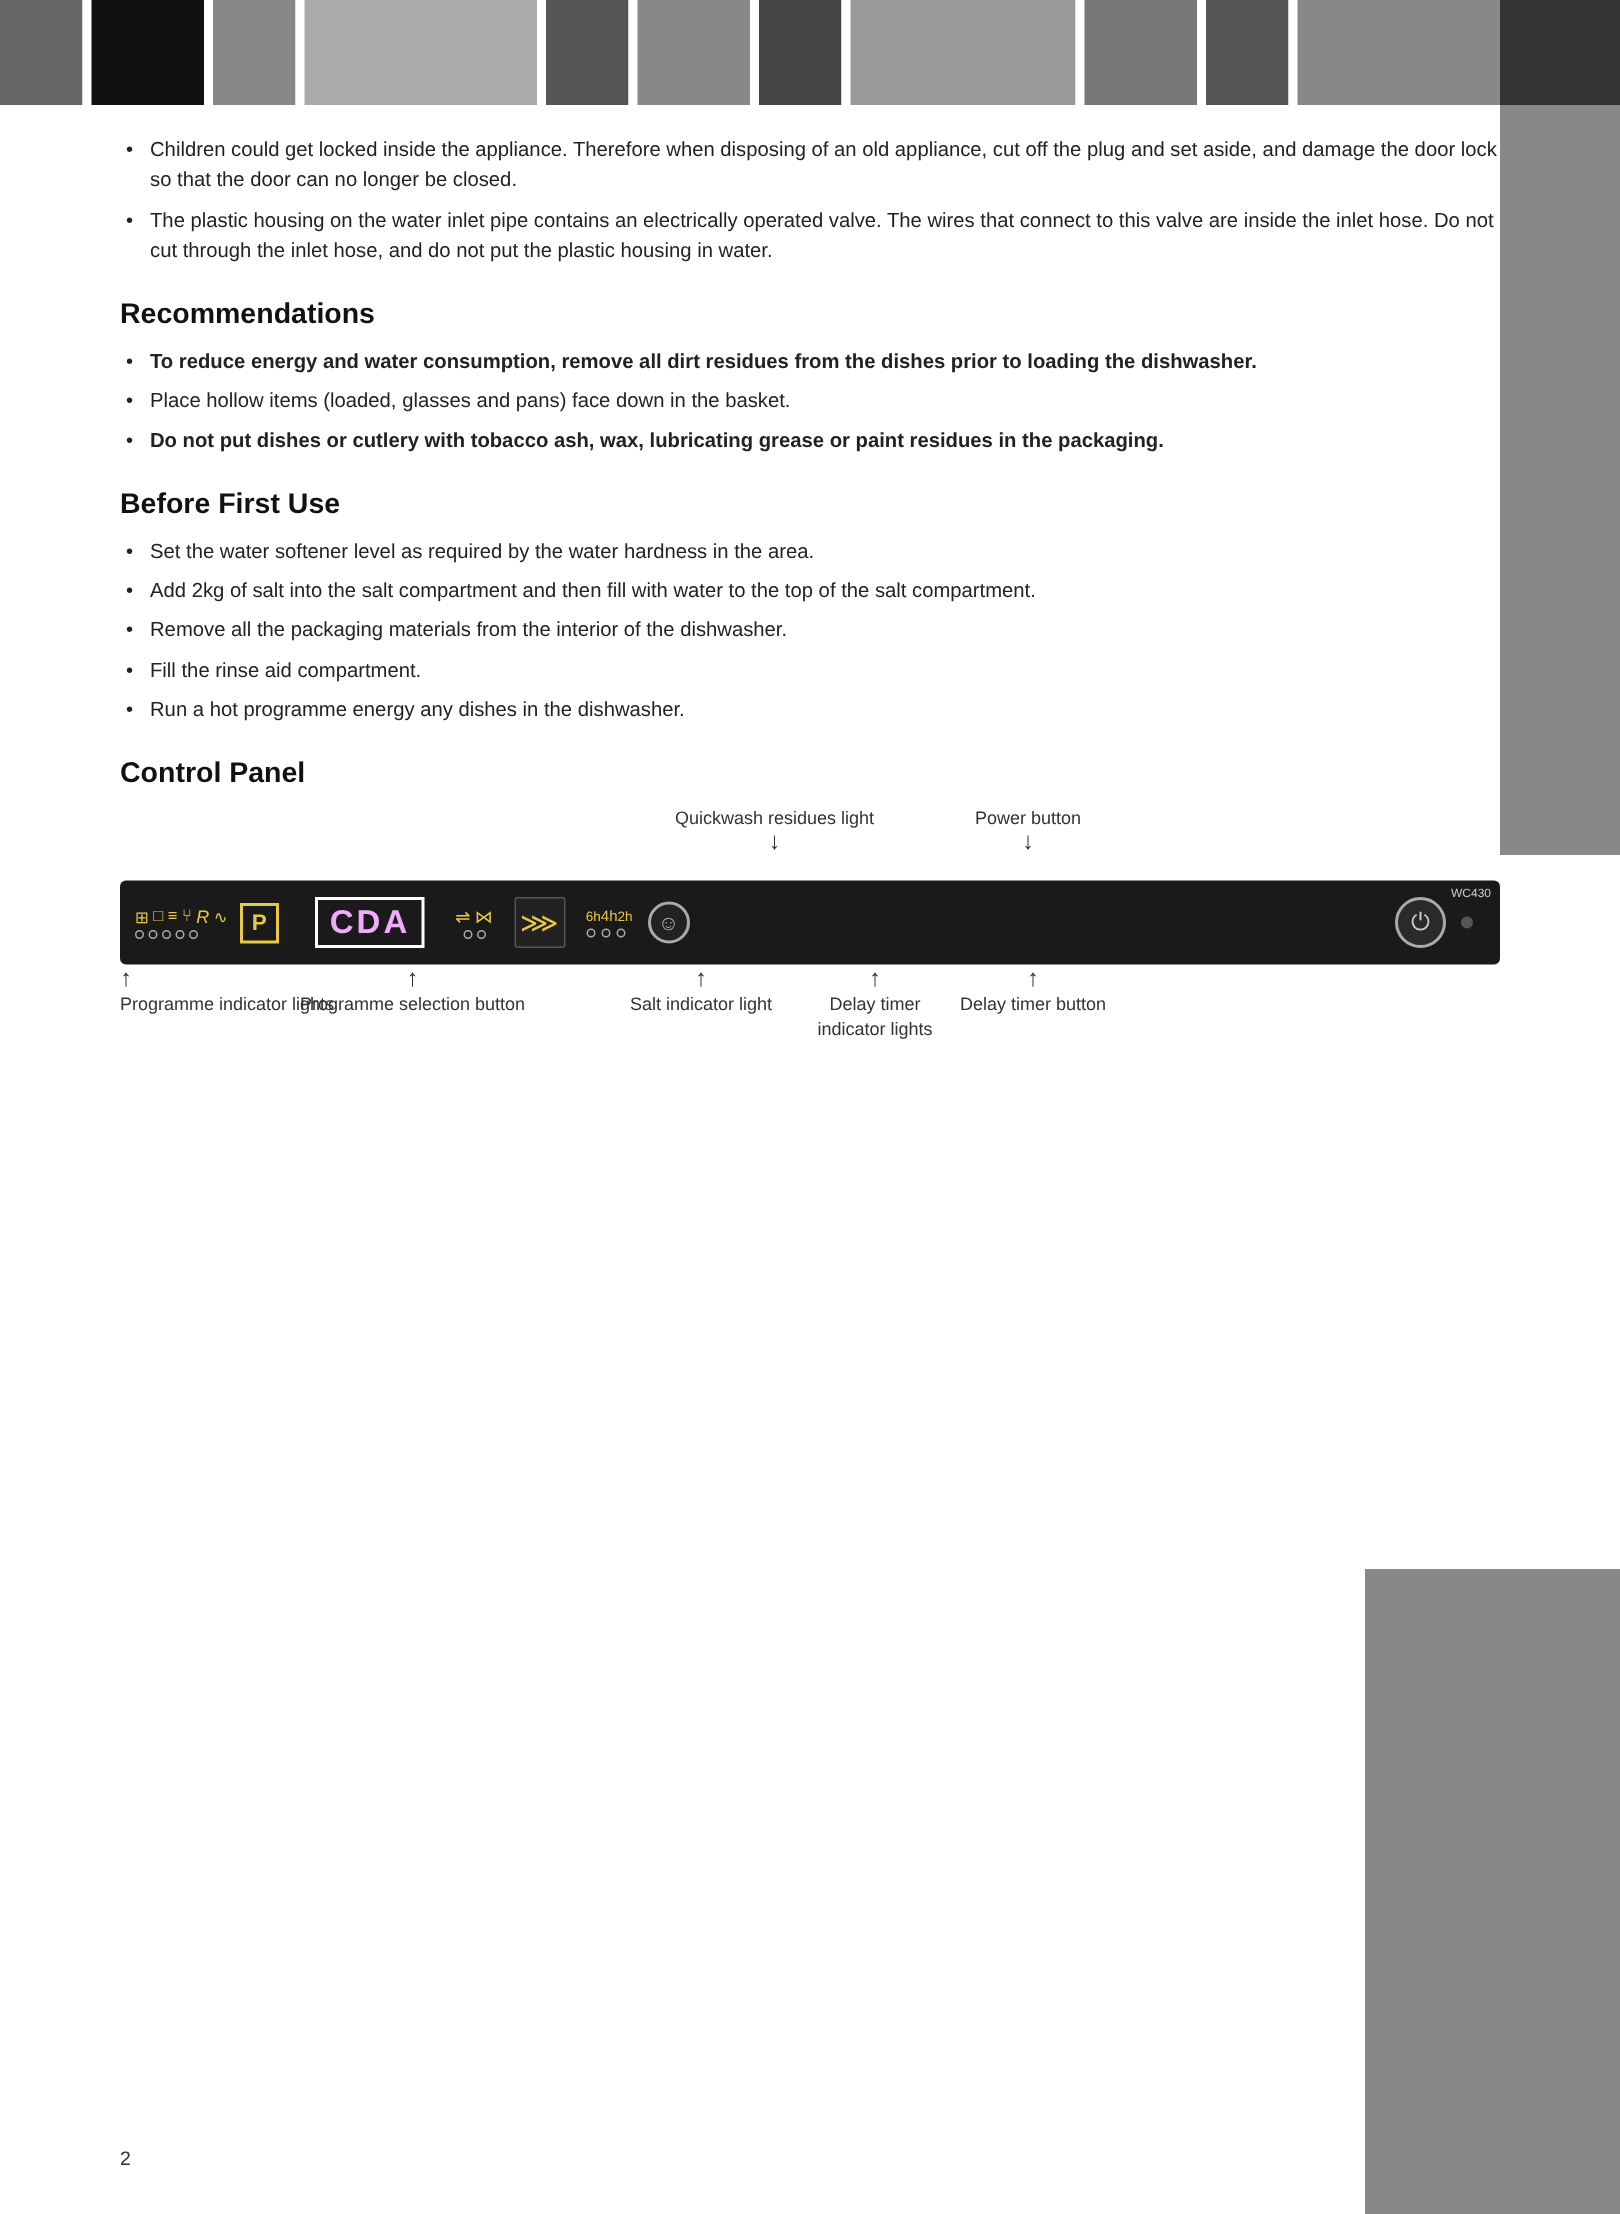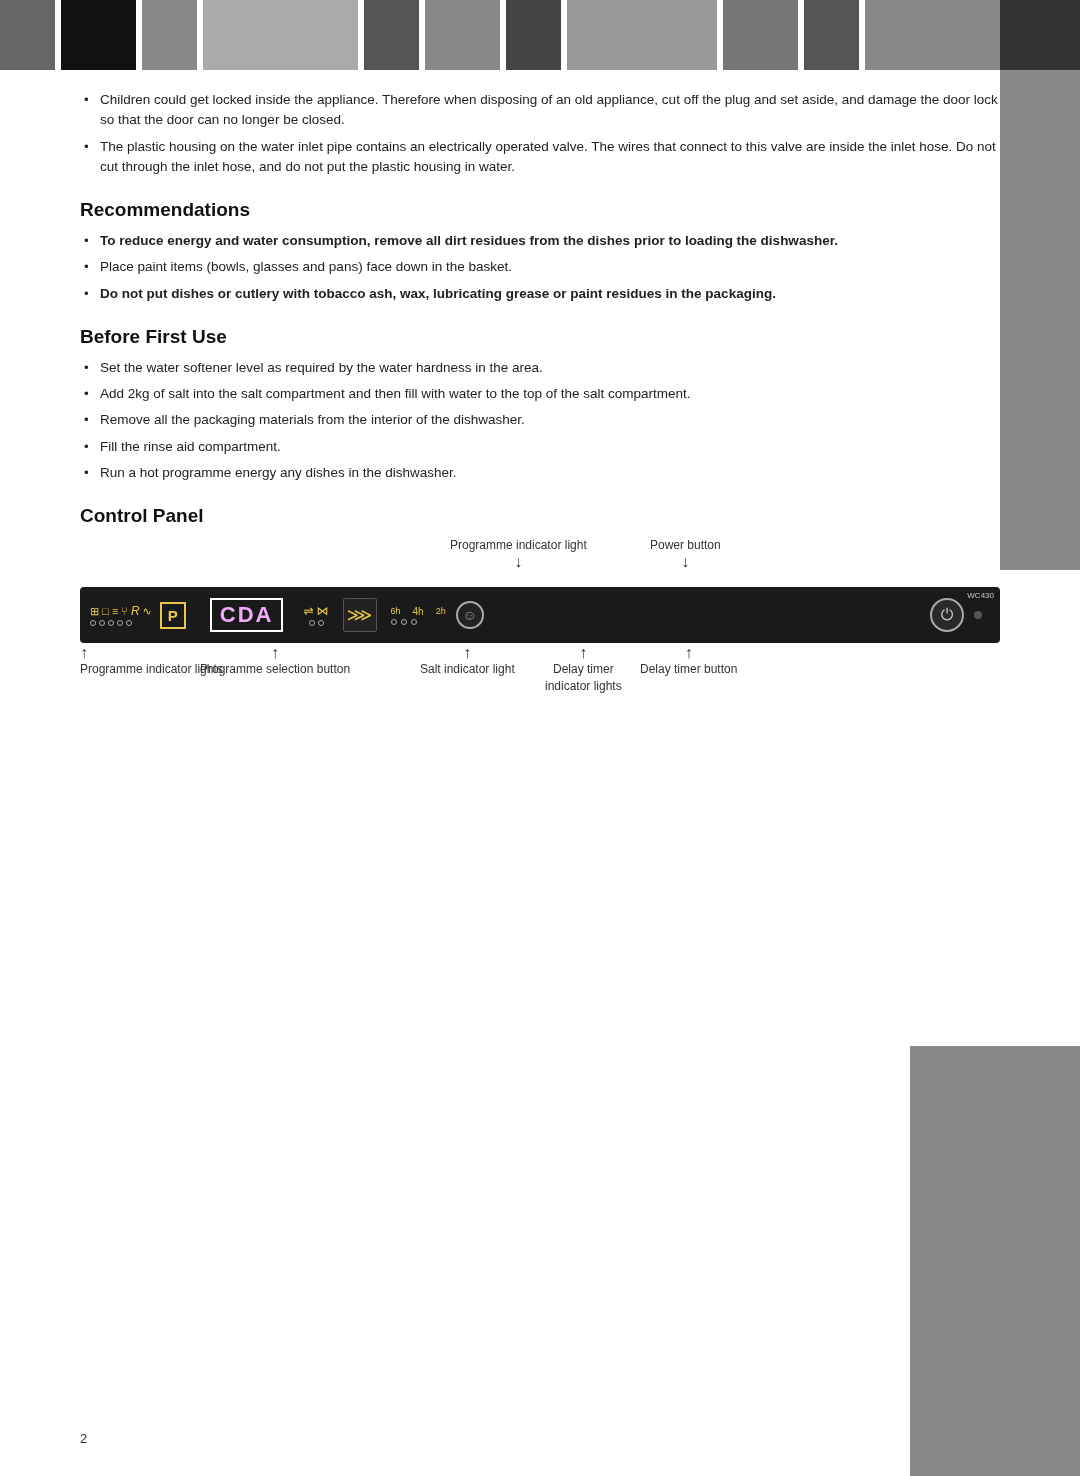--- a/index.html
+++ b/index.html
@@ -185,21 +185,21 @@
 
   <ul class="content-list">
     <li>Children could get locked inside the appliance. Therefore when disposing of an old appliance, cut off the plug and set aside, and damage the door lock so that the door can no longer be closed.</li>
     <li>The plastic housing on the water inlet pipe contains an electrically operated valve.  The wires that connect to this valve are inside the inlet hose. Do not cut through the inlet hose, and do not put the plastic housing in water.</li>
   </ul>
 
   <div>
     <h2 class="section-heading">Recommendations</h2>
     <ul class="content-list">
       <li><span class="bold">To reduce energy and water consumption, remove all dirt residues from the dishes prior to loading the dishwasher.</span></li>
-      <li>Place paint items (bowls, glasses and pans) face down in the basket.</li>
+      <li>Place hollow items (loaded, glasses and pans) face down in the basket.</li>
       <li><span class="bold">Do not put dishes or cutlery with tobacco ash, wax, lubricating grease or paint residues in the packaging.</span></li>
     </ul>
   </div>
 
   <div>
     <h2 class="section-heading">Before First Use</h2>
     <ul class="content-list">
       <li>Set the water softener level as required by the water hardness in the area.</li>
       <li>Add 2kg of salt into the salt compartment and then fill with water to the top of the salt compartment.</li>
       <li>Remove all the packaging materials from the interior of the dishwasher.</li>
@@ -209,21 +209,21 @@
   </div>
 
   <div class="control-panel-section">
     <h2 class="section-heading">Control Panel</h2>
 
     <div class="diagram-container">
 
       <div class="top-annotations">
 
         <div class="annotation-item" style="left:370px; top:0; text-align:center;">
-          <span>Programme indicator light</span>
+          <span>Quickwash residues light</span>
           <br>
           <span class="ann-arrow">↓</span>
         </div>
 
         <div class="annotation-item" style="left:570px; top:0; text-align:center;">
           <span>Power button</span>
           <br>
           <span class="ann-arrow">↓</span>
         </div>
       </div>
@@ -263,21 +263,21 @@
             <div class="prog-dot"></div>
             <div class="prog-dot"></div>
           </div>
         </div>
 
         <div style="background:#222;border:1px solid #555;width:34px;height:34px;display:flex;align-items:center;justify-content:center;border-radius:2px;margin:0 4px;">
           <span style="color:#e8c84a;font-size:18px;">⋙</span>
         </div>
 
         <div style="display:flex;flex-direction:column;gap:2px;margin:0 4px;">
-          <div style="display:flex;gap:12px;align-items:center;">
+          <div style="display:flex;gap:0;align-items:center;">
             <span style="color:#e8c84a;font-size:9px;">6h</span>
             <span style="color:#e8c44a;font-size:10px;">4h</span>
             <span style="color:#e8c44a;font-size:9px;">2h</span>
           </div>
           <div style="display:flex;gap:4px;">
             <div class="prog-dot"></div>
             <div class="prog-dot"></div>
             <div class="prog-dot"></div>
           </div>
         </div>

